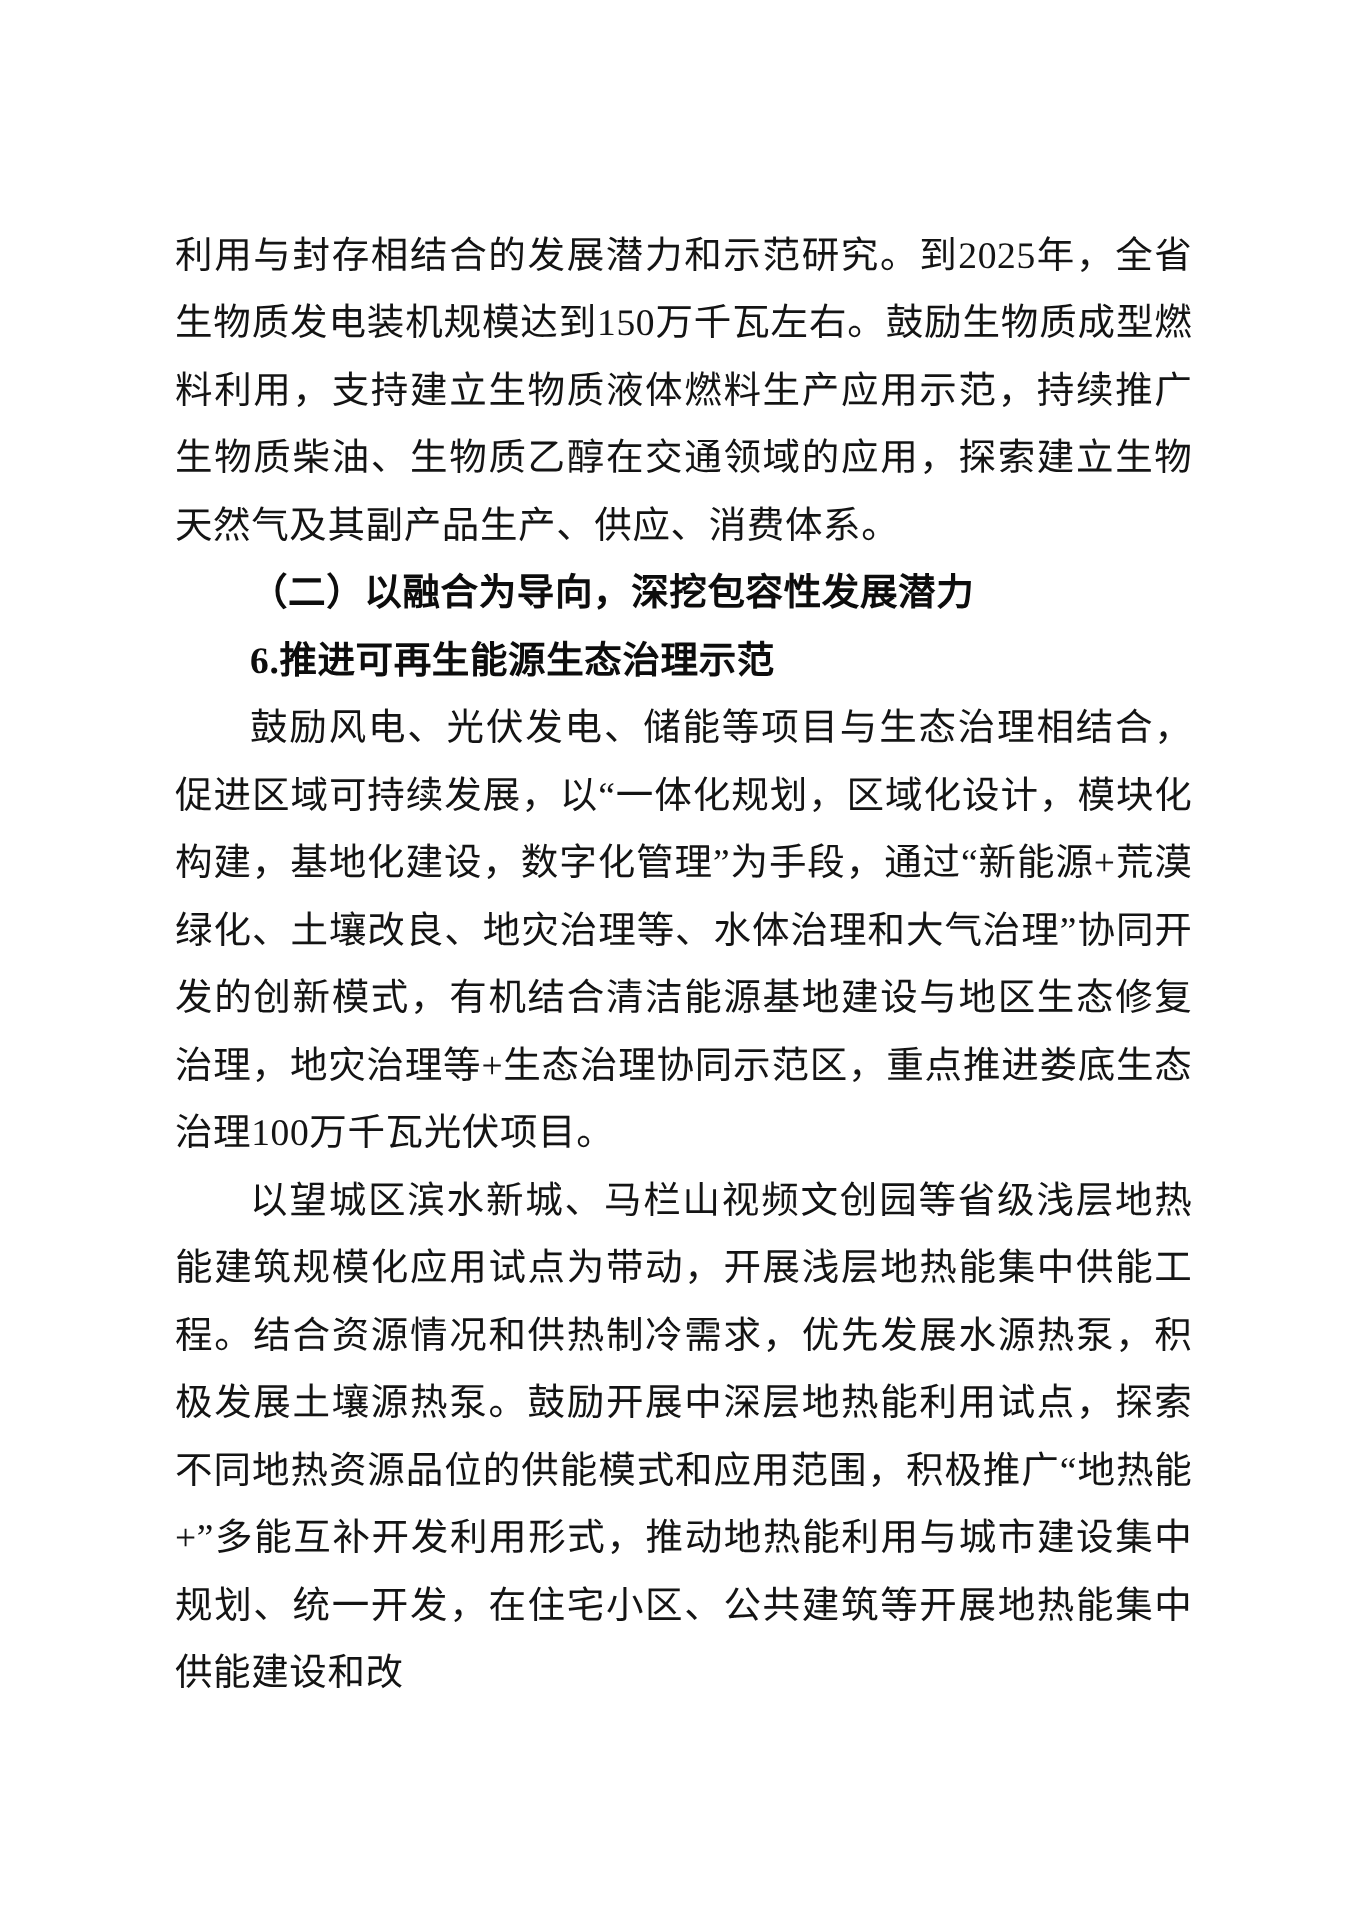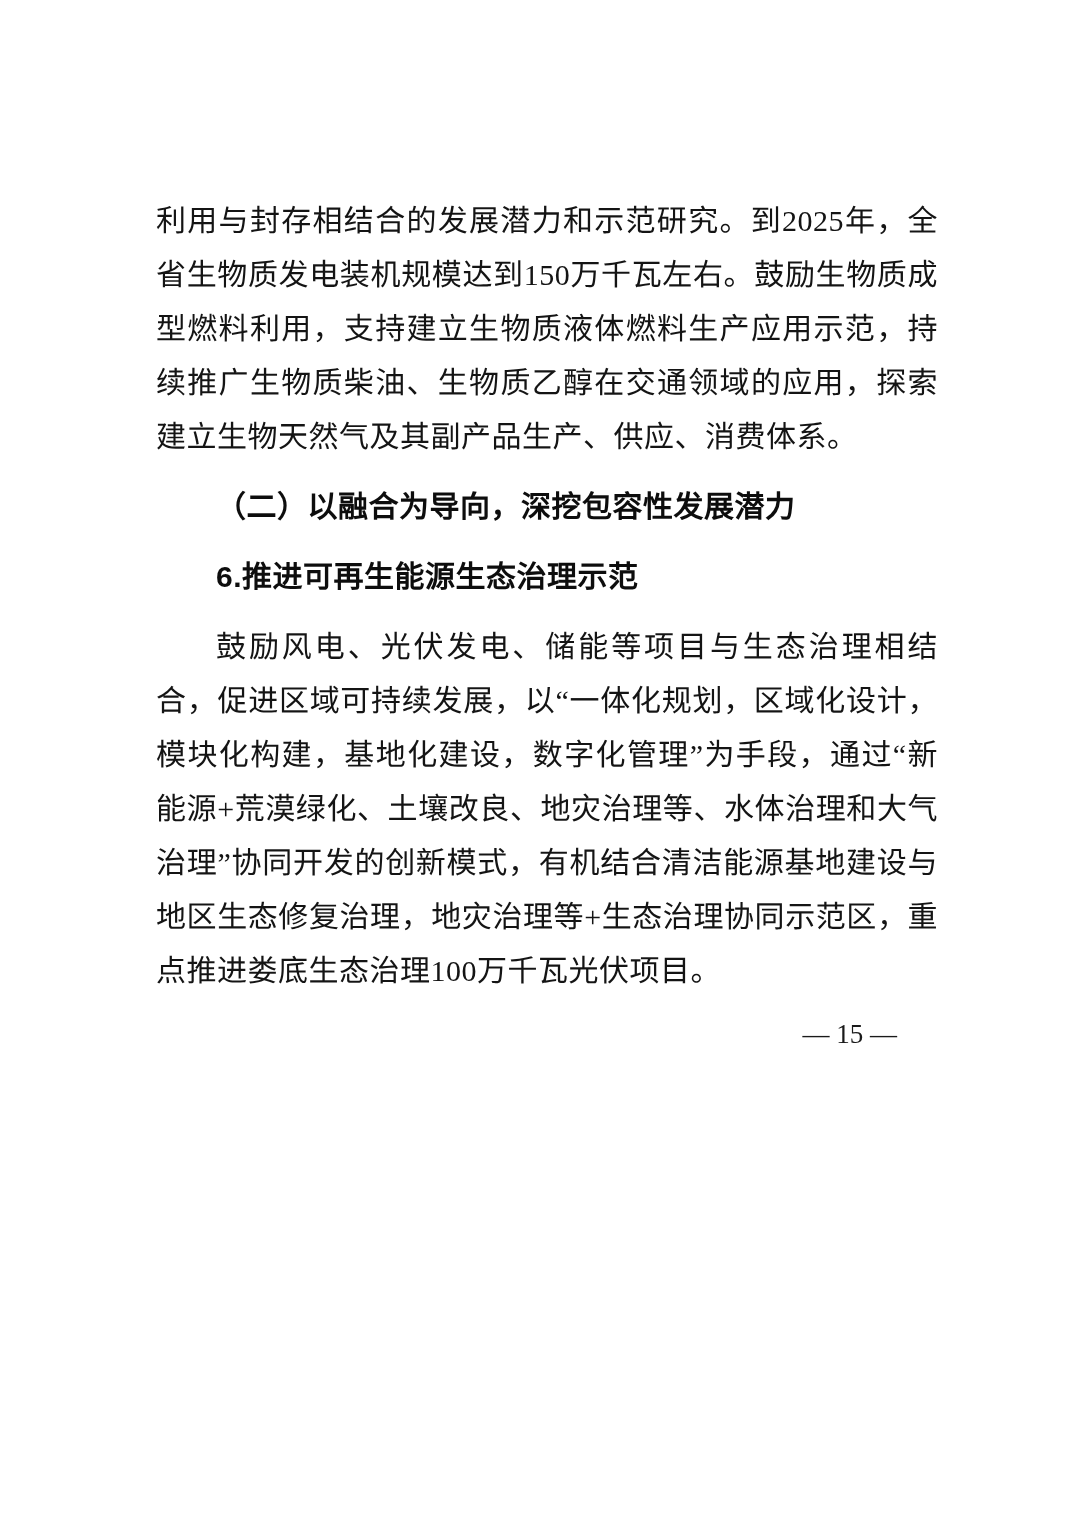--- a/index.html
+++ b/index.html
@@ -12,35 +12,35 @@
     width: 1080px;
     height: 1526px;
     margin: 0 auto;
     background: #ffffff;
     box-sizing: border-box;
     padding: 178px 126px 0 140px;
     overflow: hidden;
     color: #141414;
   }
   .doc-block {
-    margin: 16px;
+    margin: 0;
     font-size: 30px;
     line-height: 54px;
     letter-spacing: 0.5px;
   }
   .para {
     font-family: "Liberation Serif", "DejaVu Serif", serif;
     text-align: justify;
     text-indent: 2em;
   }
   .para.no-indent {
     text-indent: 0;
   }
   .h-section, .h-sub {
-    font-family: Liberation Sans, sans-serif;
+    font-family: Liberation Serif, serif;
     font-weight: bold;
     text-align: left;
     text-indent: 2em;
     color: #0d0d0d;
   }
   .page-footer {
     margin-top: 8px;
     text-align: right;
     padding-right: 57px;
     font-family: "Liberation Serif", "DejaVu Serif", serif;
@@ -56,18 +56,16 @@
   <main>
     <p class="doc-block para no-indent">利用与封存相结合的发展潜力和示范研究。到2025年，全省生物质发电装机规模达到150万千瓦左右。鼓励生物质成型燃料利用，支持建立生物质液体燃料生产应用示范，持续推广生物质柴油、生物质乙醇在交通领域的应用，探索建立生物天然气及其副产品生产、供应、消费体系。</p>
 
     <h2 class="doc-block h-section">（二）以融合为导向，深挖包容性发展潜力</h2>
 
     <h3 class="doc-block h-sub">6.推进可再生能源生态治理示范</h3>
 
     <p class="doc-block para">鼓励风电、光伏发电、储能等项目与生态治理相结合，促进区域可持续发展，以“一体化规划，区域化设计，模块化构建，基地化建设，数字化管理”为手段，通过“新能源+荒漠绿化、土壤改良、地灾治理等、水体治理和大气治理”协同开发的创新模式，有机结合清洁能源基地建设与地区生态修复治理，地灾治理等+生态治理协同示范区，重点推进娄底生态治理100万千瓦光伏项目。</p>
 
 
+    <p class="doc-block para">以望城区滨水新城、马栏山视频文创园等省级浅层地热能建筑规模化应用试点为带动，开展浅层地热能集中供能工程。结合资源情况和供热制冷需求，优先发展水源热泵，积极发展土壤源热泵。鼓励开展中深层地热能利用试点，探索不同地热资源品位的供能模式和应用范围，积极推广“地热能+”多能互补开发利用形式，推动地热能利用与城市建设集中规划、统一开发，在住宅小区、公共建筑等开展地热能集中供能建设和改</p>
   </main>
 
-  <footer class="page-footer">
-    <span>— 15 —</span>
-  </footer>
 </div>
 
 </body></html>

